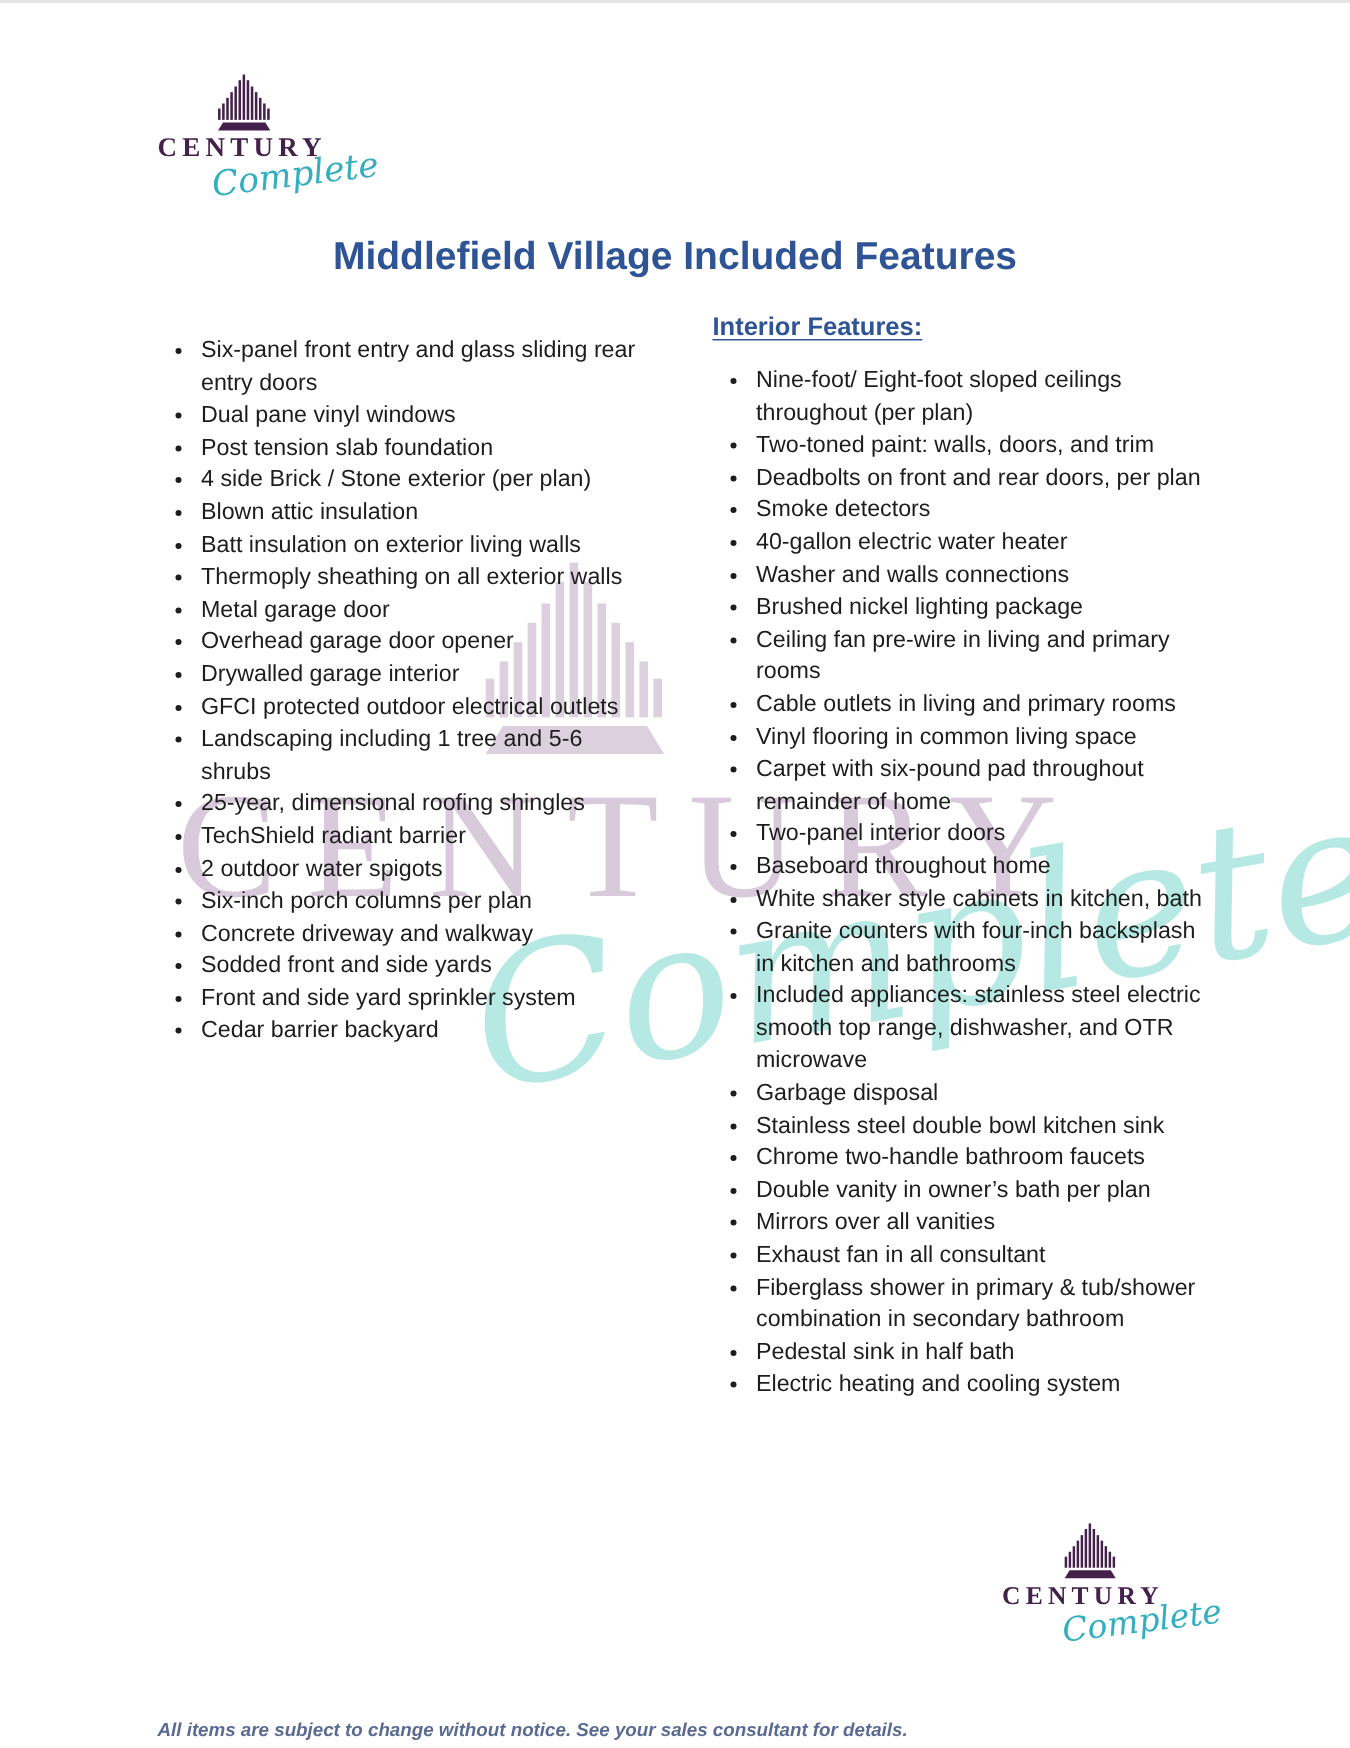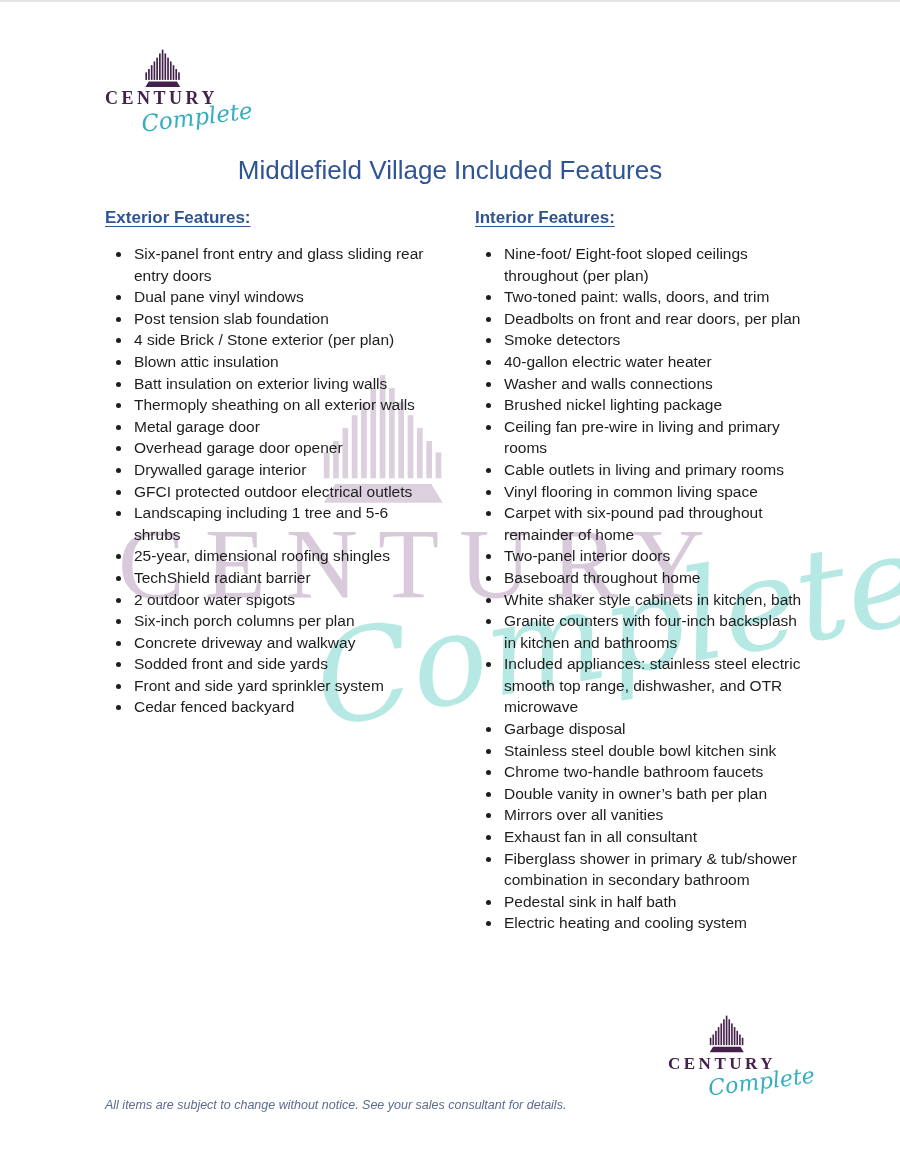--- a/index.html
+++ b/index.html
@@ -51,21 +51,21 @@
 
   .bottom-logo{left:668px;top:1012px;width:150px;height:90px;}
   .bottom-logo .mark{left:34px;top:0;width:50px;height:41px;}
   .bottom-logo .logo-century{left:0;top:40px;font-size:17px;}
   .bottom-logo .logo-complete{left:40px;top:55px;font-size:22px;}
 
   
   .title{
     position:absolute;top:153px;left:0;right:0;
     margin:0;text-align:center;
-    font-size:26px;font-weight:400;
+    font-size:26px;font-weight:700;
     color:var(--heading-blue);
   }
 
   
   .watermark{position:absolute;inset:0;z-index:0;pointer-events:none;}
   .wm-mark{position:absolute;left:298px;top:364px;width:172px;height:150px;color:var(--watermark-lavender);}
   .wm-century{
     position:absolute;left:118px;top:512px;
     font-family:"Liberation Serif",serif;
     font-size:100px;letter-spacing:20px;line-height:1;
@@ -103,23 +103,24 @@
     padding:0 0 0 27px;
     list-style:disc;
     font-size:15.5px;
     line-height:21.6px;
     color:var(--body-text);
   }
   .col ul li{margin:0;padding-left:2px;}
 
   
   .footer{
-    position:absolute;left:105px;top:1096px;z-index:1;
+    position:absolute;left:105px;top:1144px;z-index:1;
     font-size:12.5px;font-style:italic;
     color:var(--footer-blue);
+    font-weight:bold;
   }
 </style>
 </head>
 <body>
 
 <svg width="0" height="0" style="position:absolute">
   <symbol id="century-mark" viewBox="0 0 120 100">
     <g fill="currentColor">
       <rect x="18" y="58" width="4" height="18"></rect>
       <rect x="24.5" y="50" width="4" height="26"></rect>
@@ -153,42 +154,41 @@
     <svg class="mark">
         <use href="#century-mark"></use>
       </svg>
     <div class="logo-century">CENTURY</div>
     <div class="logo-complete">Complete</div>
   </div>
 
   <h1 class="title">Middlefield Village Included Features</h1>
 
   <div class="col col-left">
-    <h2>Exterior Features:</h2>
     <ul>
         <li>Six-panel front entry and glass sliding rear entry doors</li>
         <li>Dual pane vinyl windows</li>
         <li>Post tension slab foundation</li>
         <li>4 side Brick / Stone exterior (per plan)</li>
         <li>Blown attic insulation</li>
         <li>Batt insulation on exterior living walls</li>
         <li>Thermoply sheathing on all exterior walls</li>
         <li>Metal garage door</li>
         <li>Overhead garage door opener</li>
         <li>Drywalled garage interior</li>
         <li>GFCI protected outdoor electrical outlets</li>
         <li>Landscaping including 1 tree and 5-6 shrubs</li>
         <li>25-year, dimensional roofing shingles</li>
         <li>TechShield radiant barrier</li>
         <li>2 outdoor water spigots</li>
         <li>Six-inch porch columns per plan</li>
         <li>Concrete driveway and walkway</li>
         <li>Sodded front and side yards</li>
         <li>Front and side yard sprinkler system</li>
-        <li>Cedar fenced backyard</li>
+        <li>Cedar barrier backyard</li>
       </ul>
   </div>
 
   <div class="col col-right">
     <h2>Interior Features:</h2>
     <ul>
         <li>Nine-foot/ Eight-foot sloped ceilings throughout (per plan)</li>
         <li>Two-toned paint: walls, doors, and trim</li>
         <li>Deadbolts on front and rear doors, per plan</li>
         <li>Smoke detectors</li>

